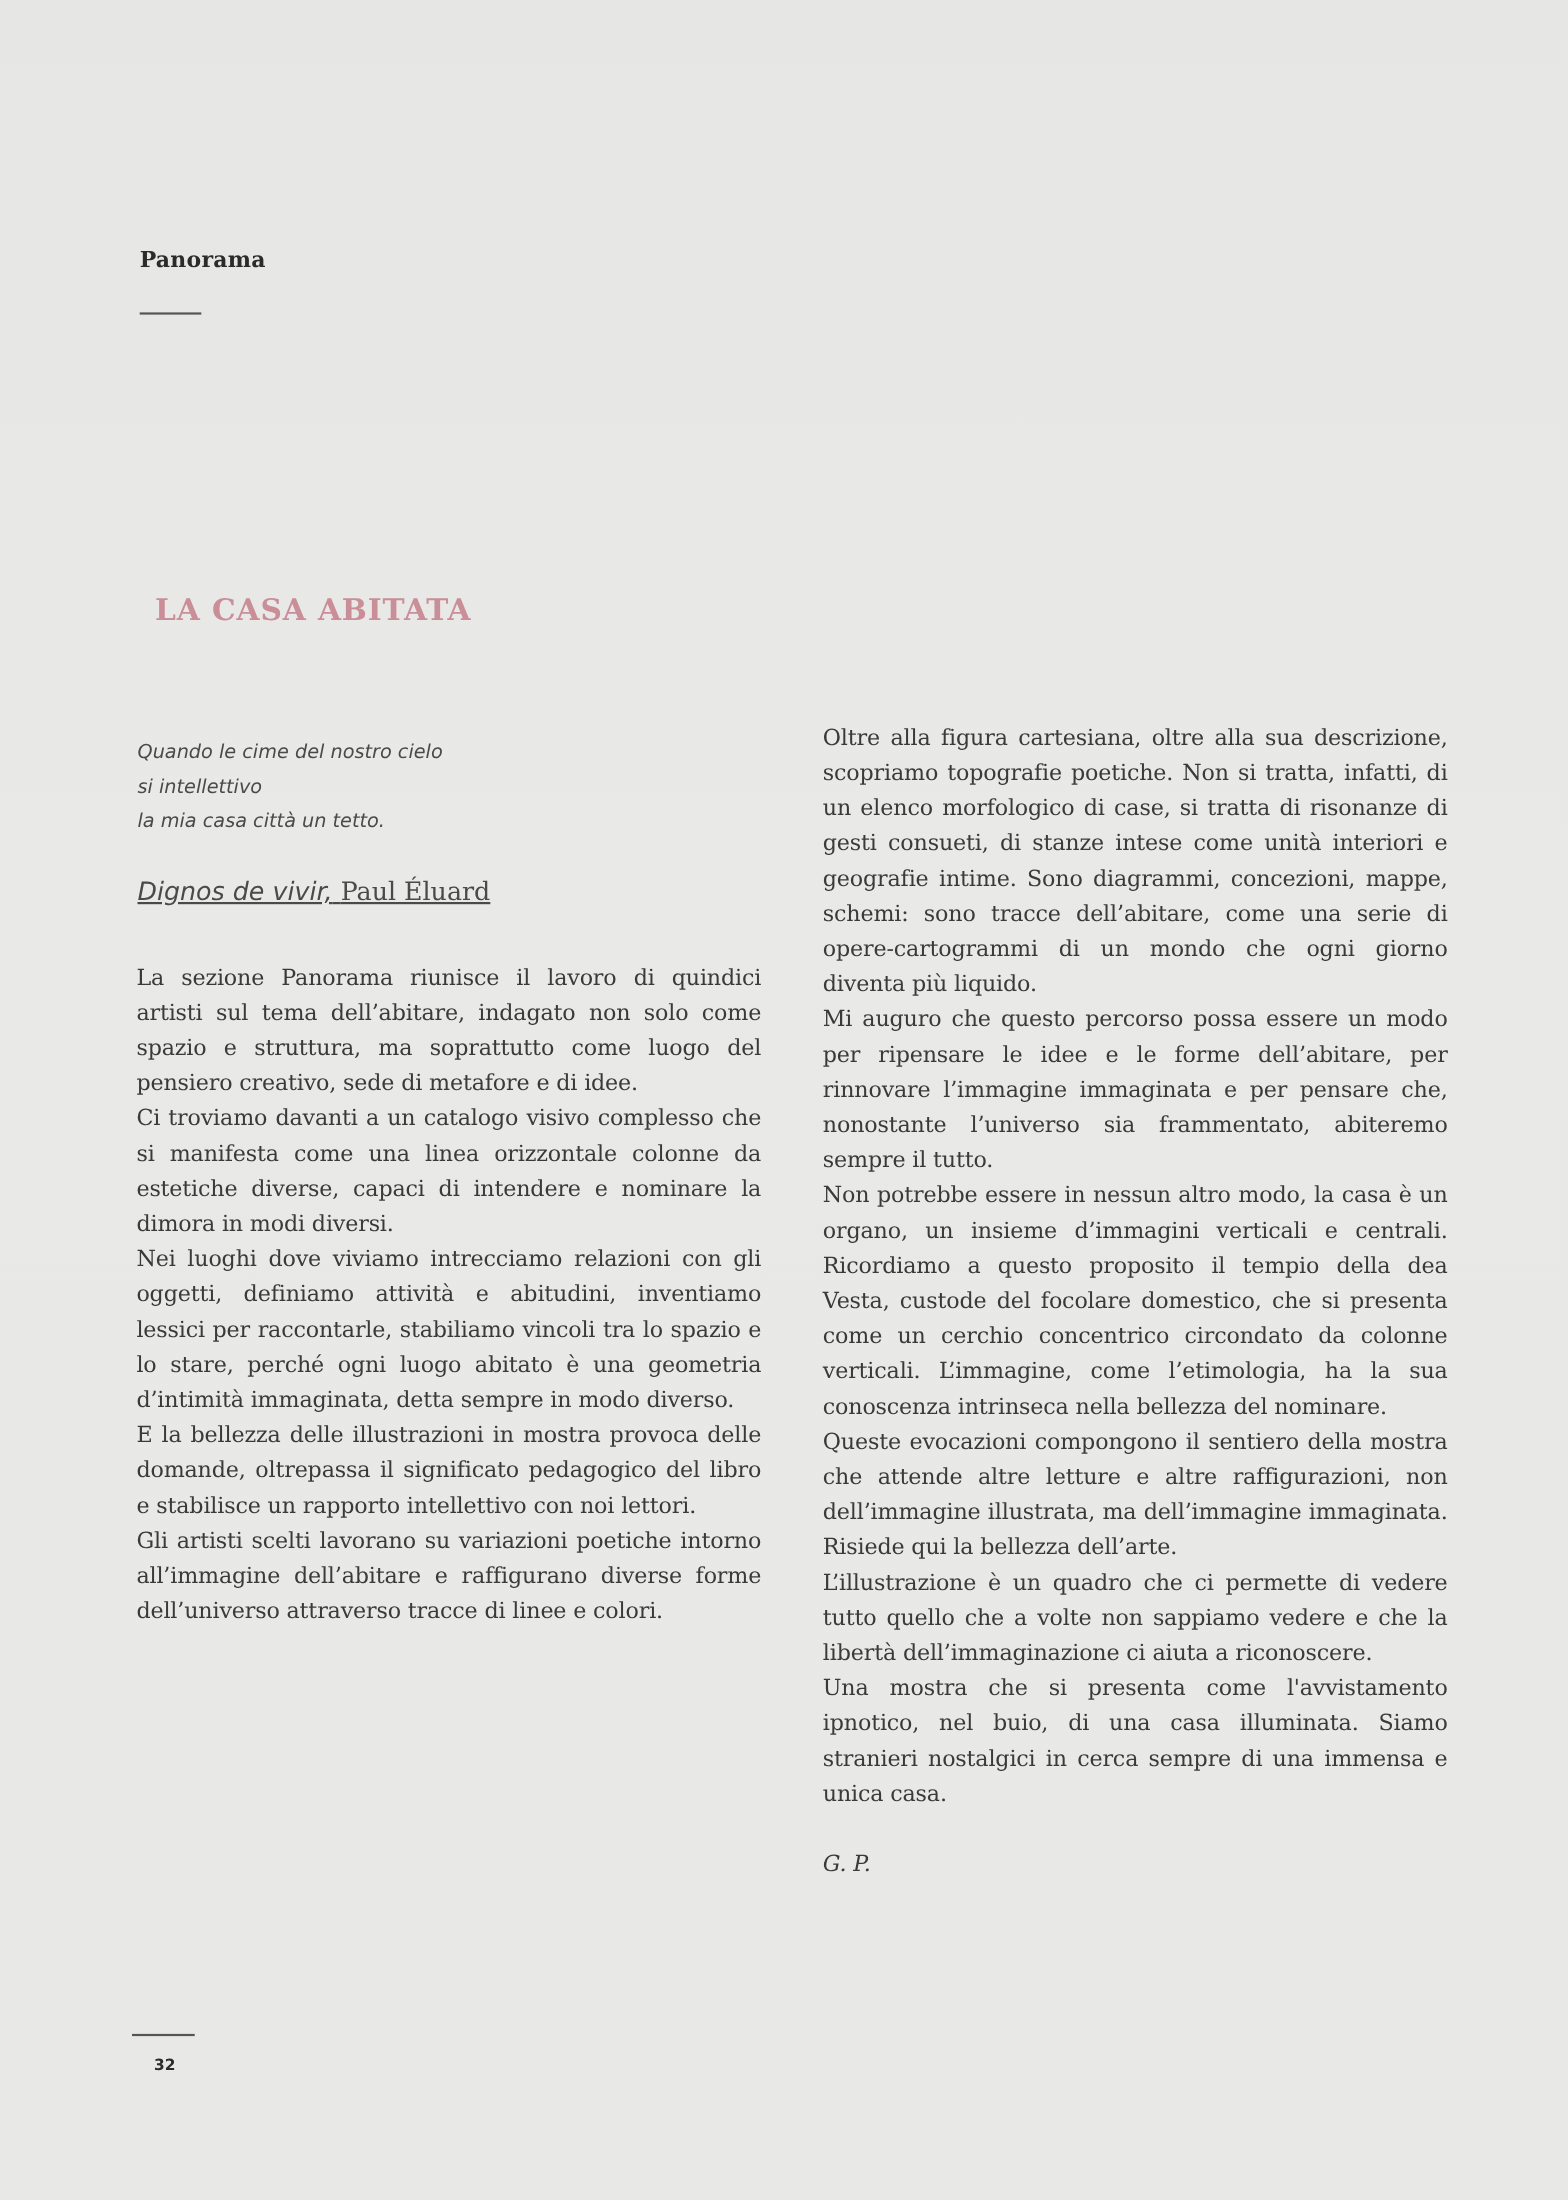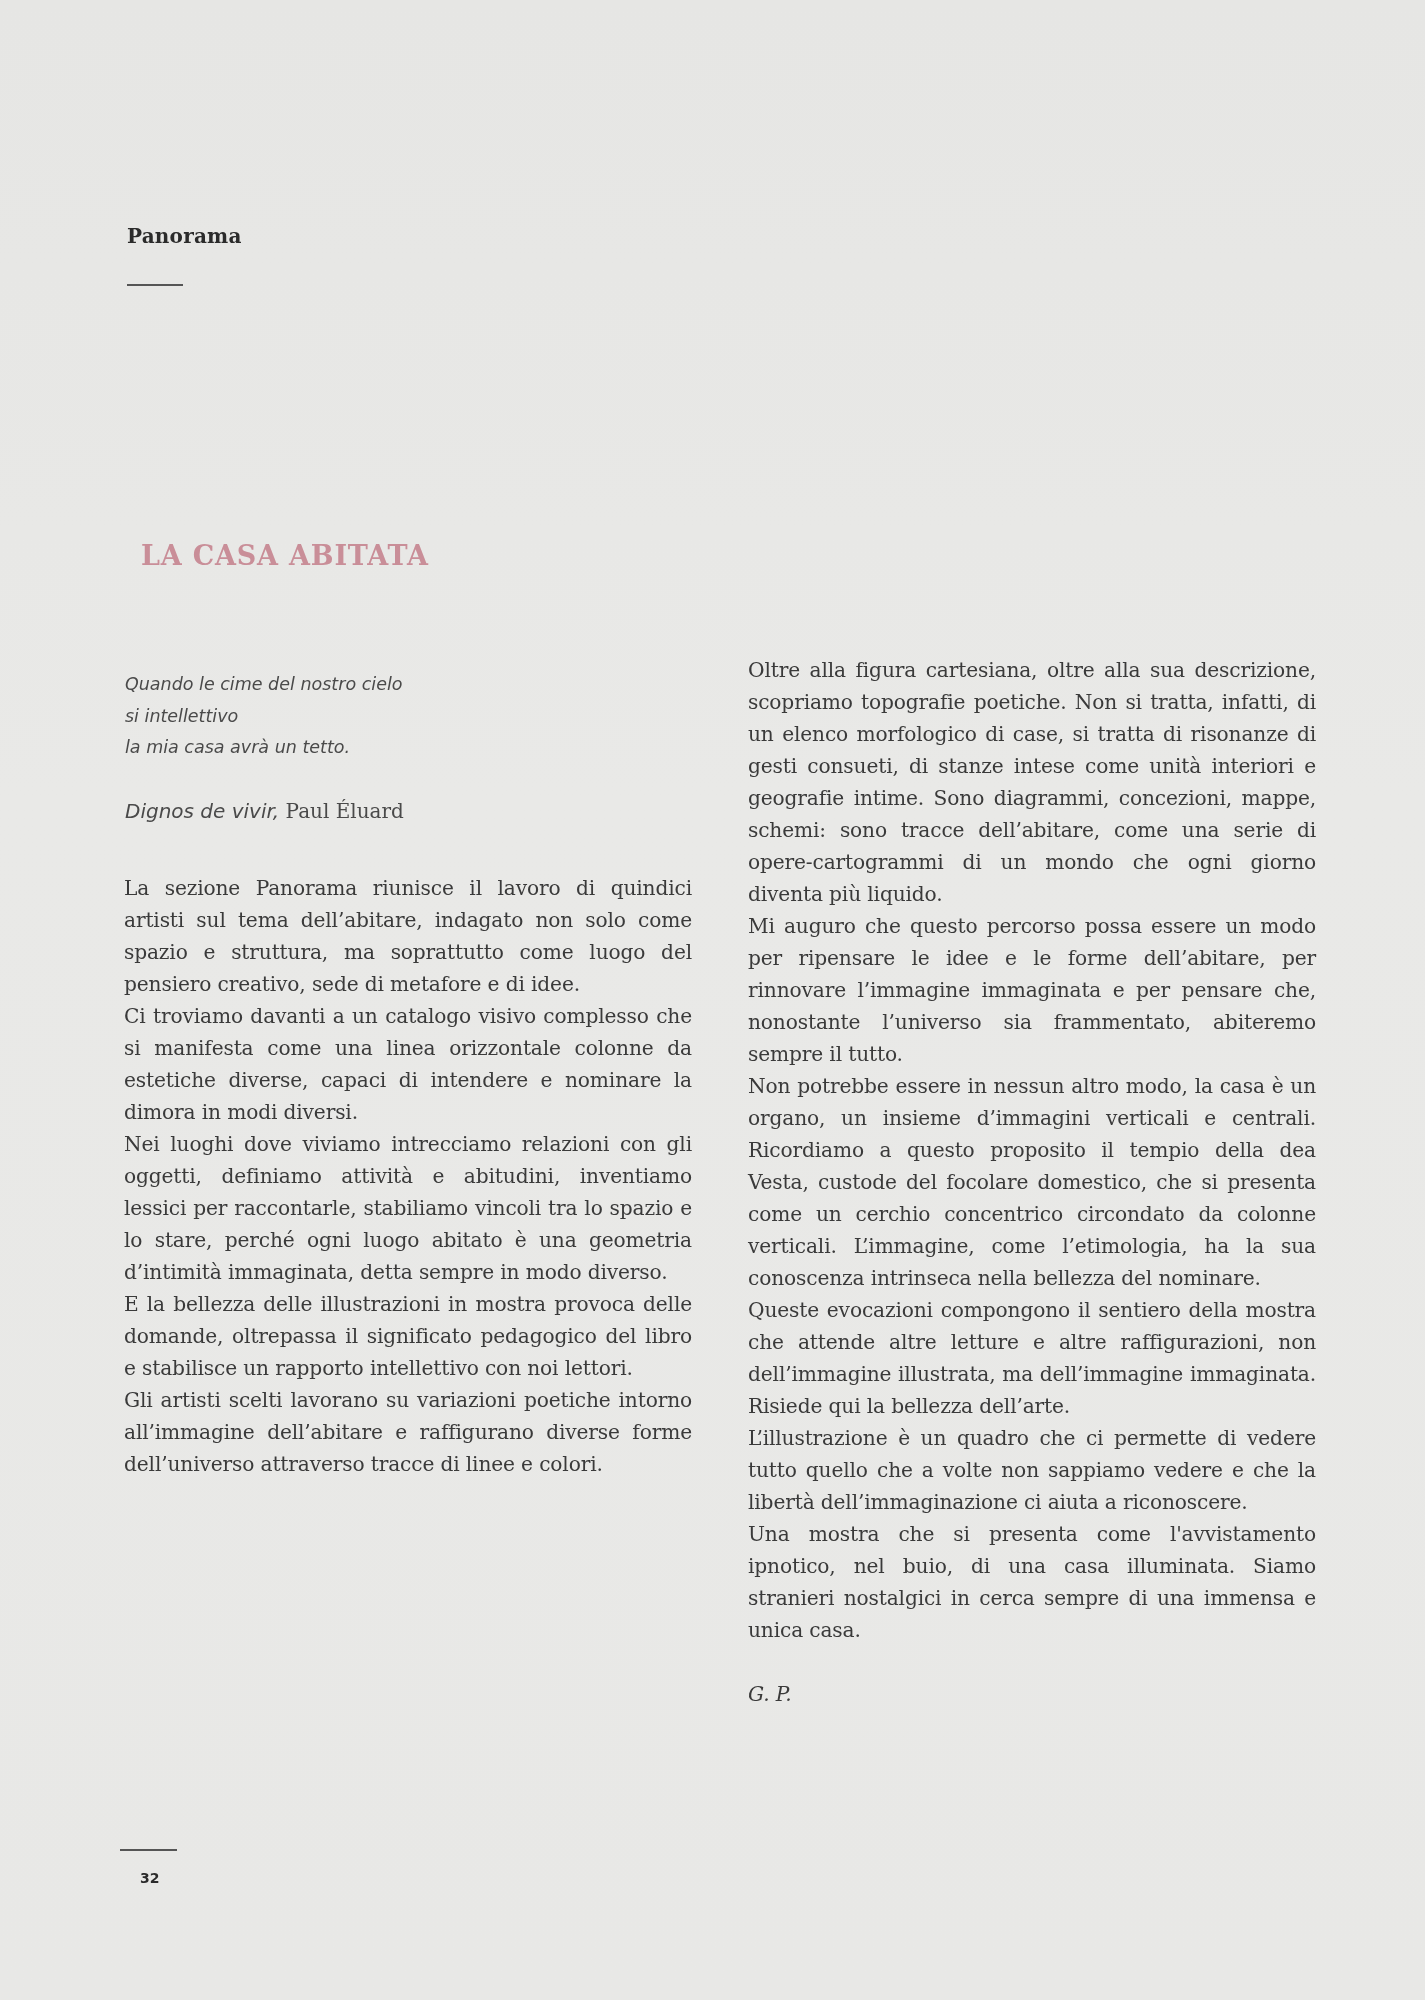--- a/index.html
+++ b/index.html
@@ -51,21 +51,22 @@
     left: 125px;
     top: 669px;
     font-family: "DejaVu Sans", sans-serif;
     font-style: italic;
     font-size: 17.5px;
     line-height: 31.5px;
     color: #4a4a4a;
   }
   .epigraph .attrib {
     margin-top: 32px;
-    font-size: 20px;
+    font-size: 23px;
+    text-decoration: underline;
   }
   .epigraph .attrib .author {
     font-family: "DejaVu Serif", serif;
     font-style: normal;
   }
   .column {
     position: absolute;
     width: 568px;
     font-family: "DejaVu Serif", serif;
     font-size: 20.2px;
@@ -100,21 +101,21 @@
 <div class="page">
 
   <div class="section-label">Panorama</div>
   <div class="rule rule-top"></div>
 
   <h1 class="title" style="margin:16px;">LA CASA ABITATA</h1>
 
   <div class="epigraph">
     <div>Quando le cime del nostro cielo</div>
     <div>si intellettivo</div>
-    <div>la mia casa avrà un tetto.</div>
+    <div>la mia casa città un tetto.</div>
     <div class="attrib">
       <span>Dignos de vivir,</span>
       <span class="author">Paul Éluard</span>
     </div>
   </div>
 
   <div class="column col-left">
     <p>La sezione Panorama riunisce il lavoro di quindici artisti sul tema dell’abitare, indagato non solo come spazio e struttura, ma soprattutto come luogo del pensiero creativo, sede di metafore e di idee.</p>
     <p>Ci troviamo davanti a un catalogo visivo complesso che si manifesta come una linea orizzontale colonne da estetiche diverse, capaci di intendere e nominare la dimora in modi diversi.</p>
     <p>Nei luoghi dove viviamo intrecciamo relazioni con gli oggetti, definiamo attività e abitudini, inven­tiamo lessici per raccontarle, stabiliamo vincoli tra lo spazio e lo stare, perché ogni luogo abitato è una geometria d’intimità immaginata, detta sempre in modo diverso.</p>

